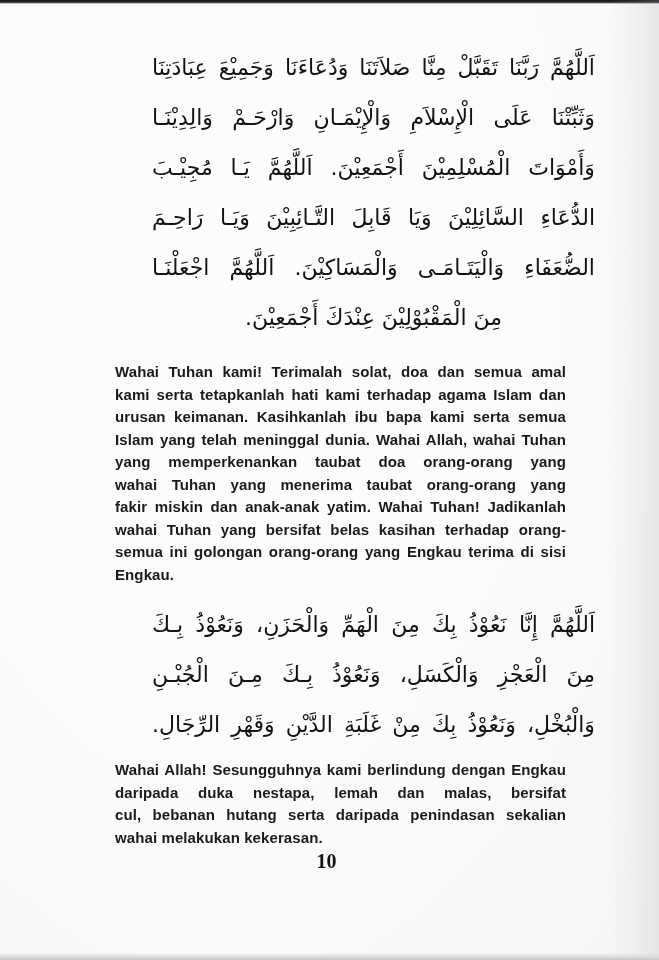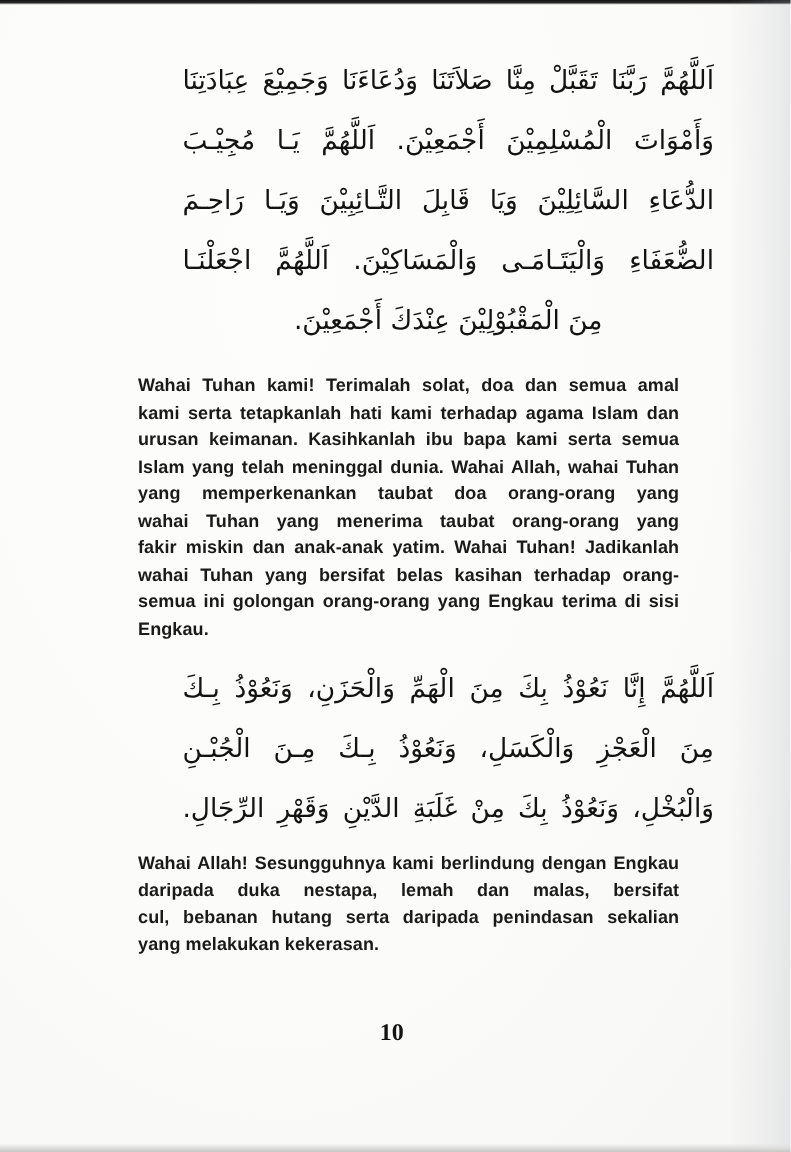--- a/index.html
+++ b/index.html
@@ -104,20 +104,21 @@
 </style>
 </head>
 <body>
 
 <div class="page">
   <div class="top-edge"></div>
   <div class="right-shadow"></div>
 
   <section class="arabic arabic-1">
     <div class="aline">اَللَّهُمَّ رَبَّنَا تَقَبَّلْ مِنَّا صَلاَتَنَا وَدُعَاءَنَا وَجَمِيْعَ عِبَادَتِنَا</div>
+    <div class="aline">وَثَبِّتْنَا عَلَى الْإِسْلاَمِ وَالْإِيْمَـانِ وَارْحَـمْ وَالِدِيْنَـا</div>
     <div class="aline">وَأَمْوَاتَ الْمُسْلِمِيْنَ أَجْمَعِيْنَ. اَللَّهُمَّ يَـا مُجِيْـبَ</div>
     <div class="aline">الدُّعَاءِ السَّائِلِيْنَ وَيَا قَابِلَ التَّـائِبِيْنَ وَيَـا رَاحِـمَ</div>
     <div class="aline">الضُّعَفَاءِ وَالْيَتَـامَـى وَالْمَسَاكِيْنَ. اَللَّهُمَّ اجْعَلْنَـا</div>
     <div class="aline center-last">مِنَ الْمَقْبُوْلِيْنَ عِنْدَكَ أَجْمَعِيْنَ.</div>
   </section>
 
   <section class="malay malay-1">
     <div class="mline">Wahai Tuhan kami! Terimalah solat, doa dan semua amal ibadat</div>
     <div class="mline">kami serta tetapkanlah hati kami terhadap agama Islam dan</div>
     <div class="mline">urusan keimanan. Kasihkanlah ibu bapa kami serta semua orang</div>
@@ -133,19 +134,19 @@
   <section class="arabic arabic-2">
     <div class="aline">اَللَّهُمَّ إِنَّا نَعُوْذُ بِكَ مِنَ الْهَمِّ وَالْحَزَنِ، وَنَعُوْذُ بِـكَ</div>
     <div class="aline">مِنَ الْعَجْزِ وَالْكَسَلِ، وَنَعُوْذُ بِـكَ مِـنَ الْجُبْـنِ</div>
     <div class="aline">وَالْبُخْلِ، وَنَعُوْذُ بِكَ مِنْ غَلَبَةِ الدَّيْنِ وَقَهْرِ الرِّجَالِ.</div>
   </section>
 
   <section class="malay malay-2">
     <div class="mline">Wahai Allah! Sesungguhnya kami berlindung dengan Engkau</div>
     <div class="mline">daripada duka nestapa, lemah dan malas, bersifat pengecut/ba-</div>
     <div class="mline">cul, bebanan hutang serta daripada penindasan sekalian manusia</div>
-    <div class="mline last">yang melakukan kekerasan.</div>
+    <div class="mline last">wahai melakukan kekerasan.</div>
   </section>
 
   <div class="page-number">10</div>
 
   <div class="bottom-edge"></div>
 </div>
 
 </body></html>

